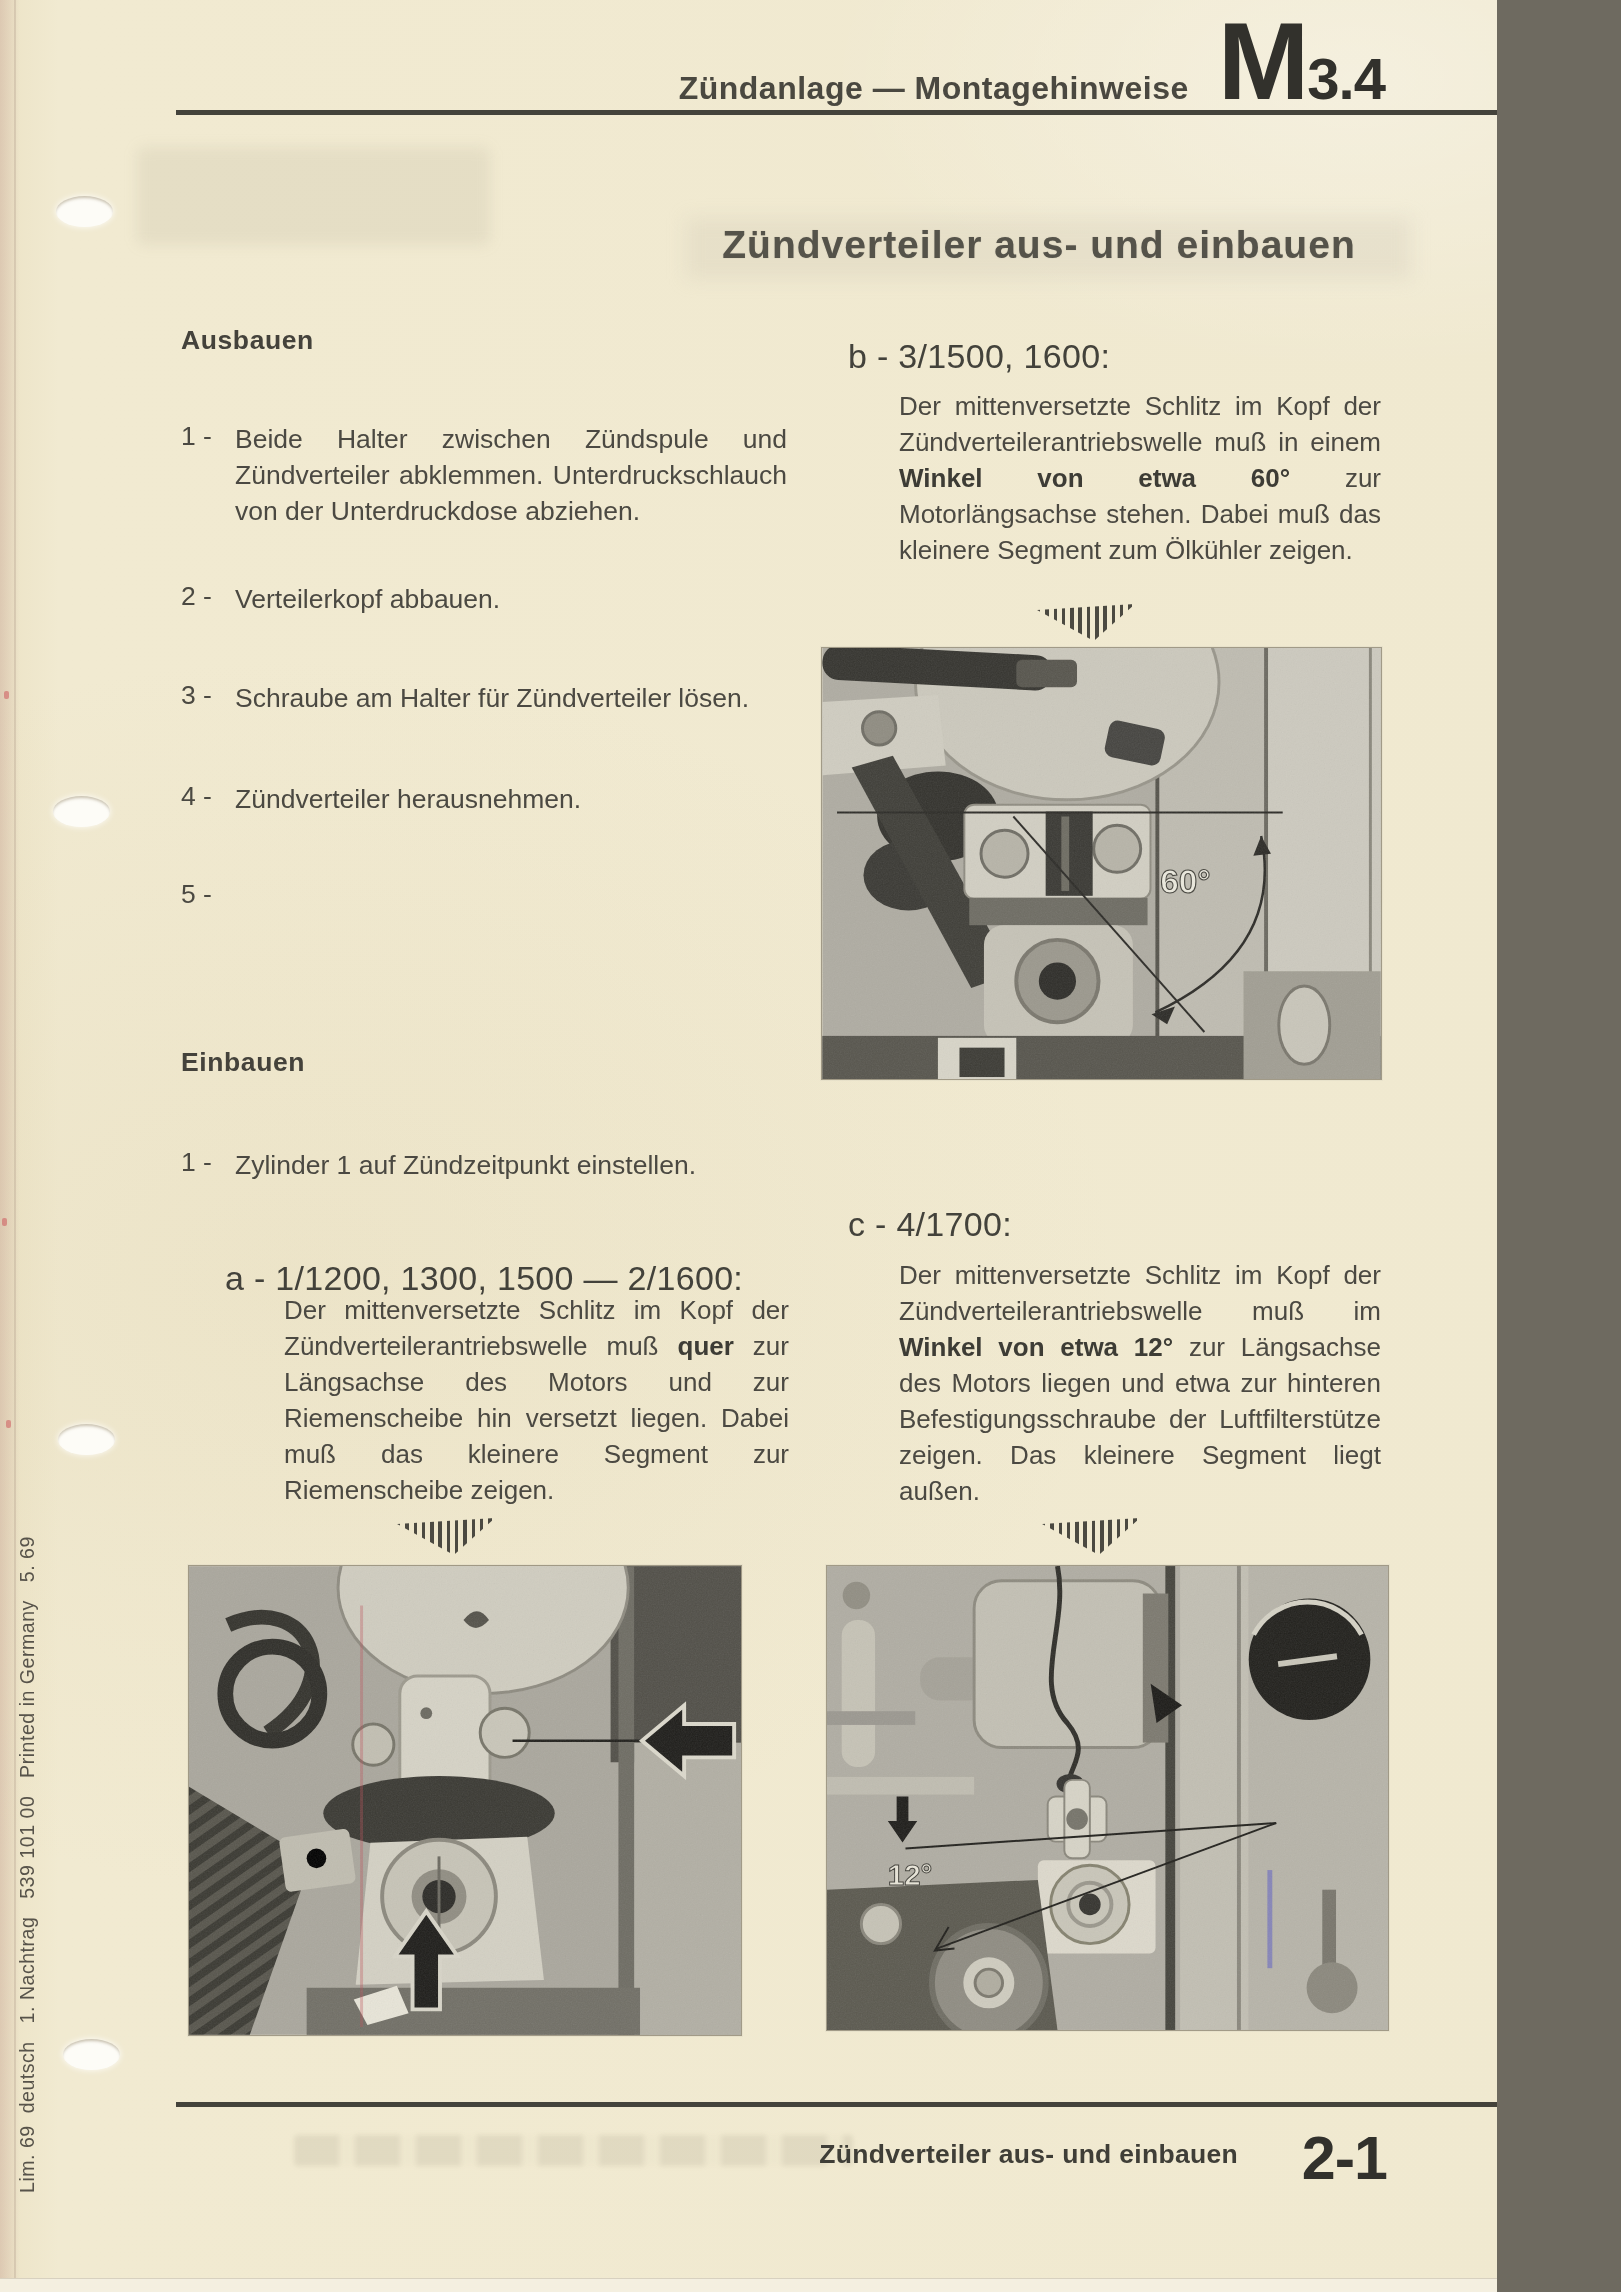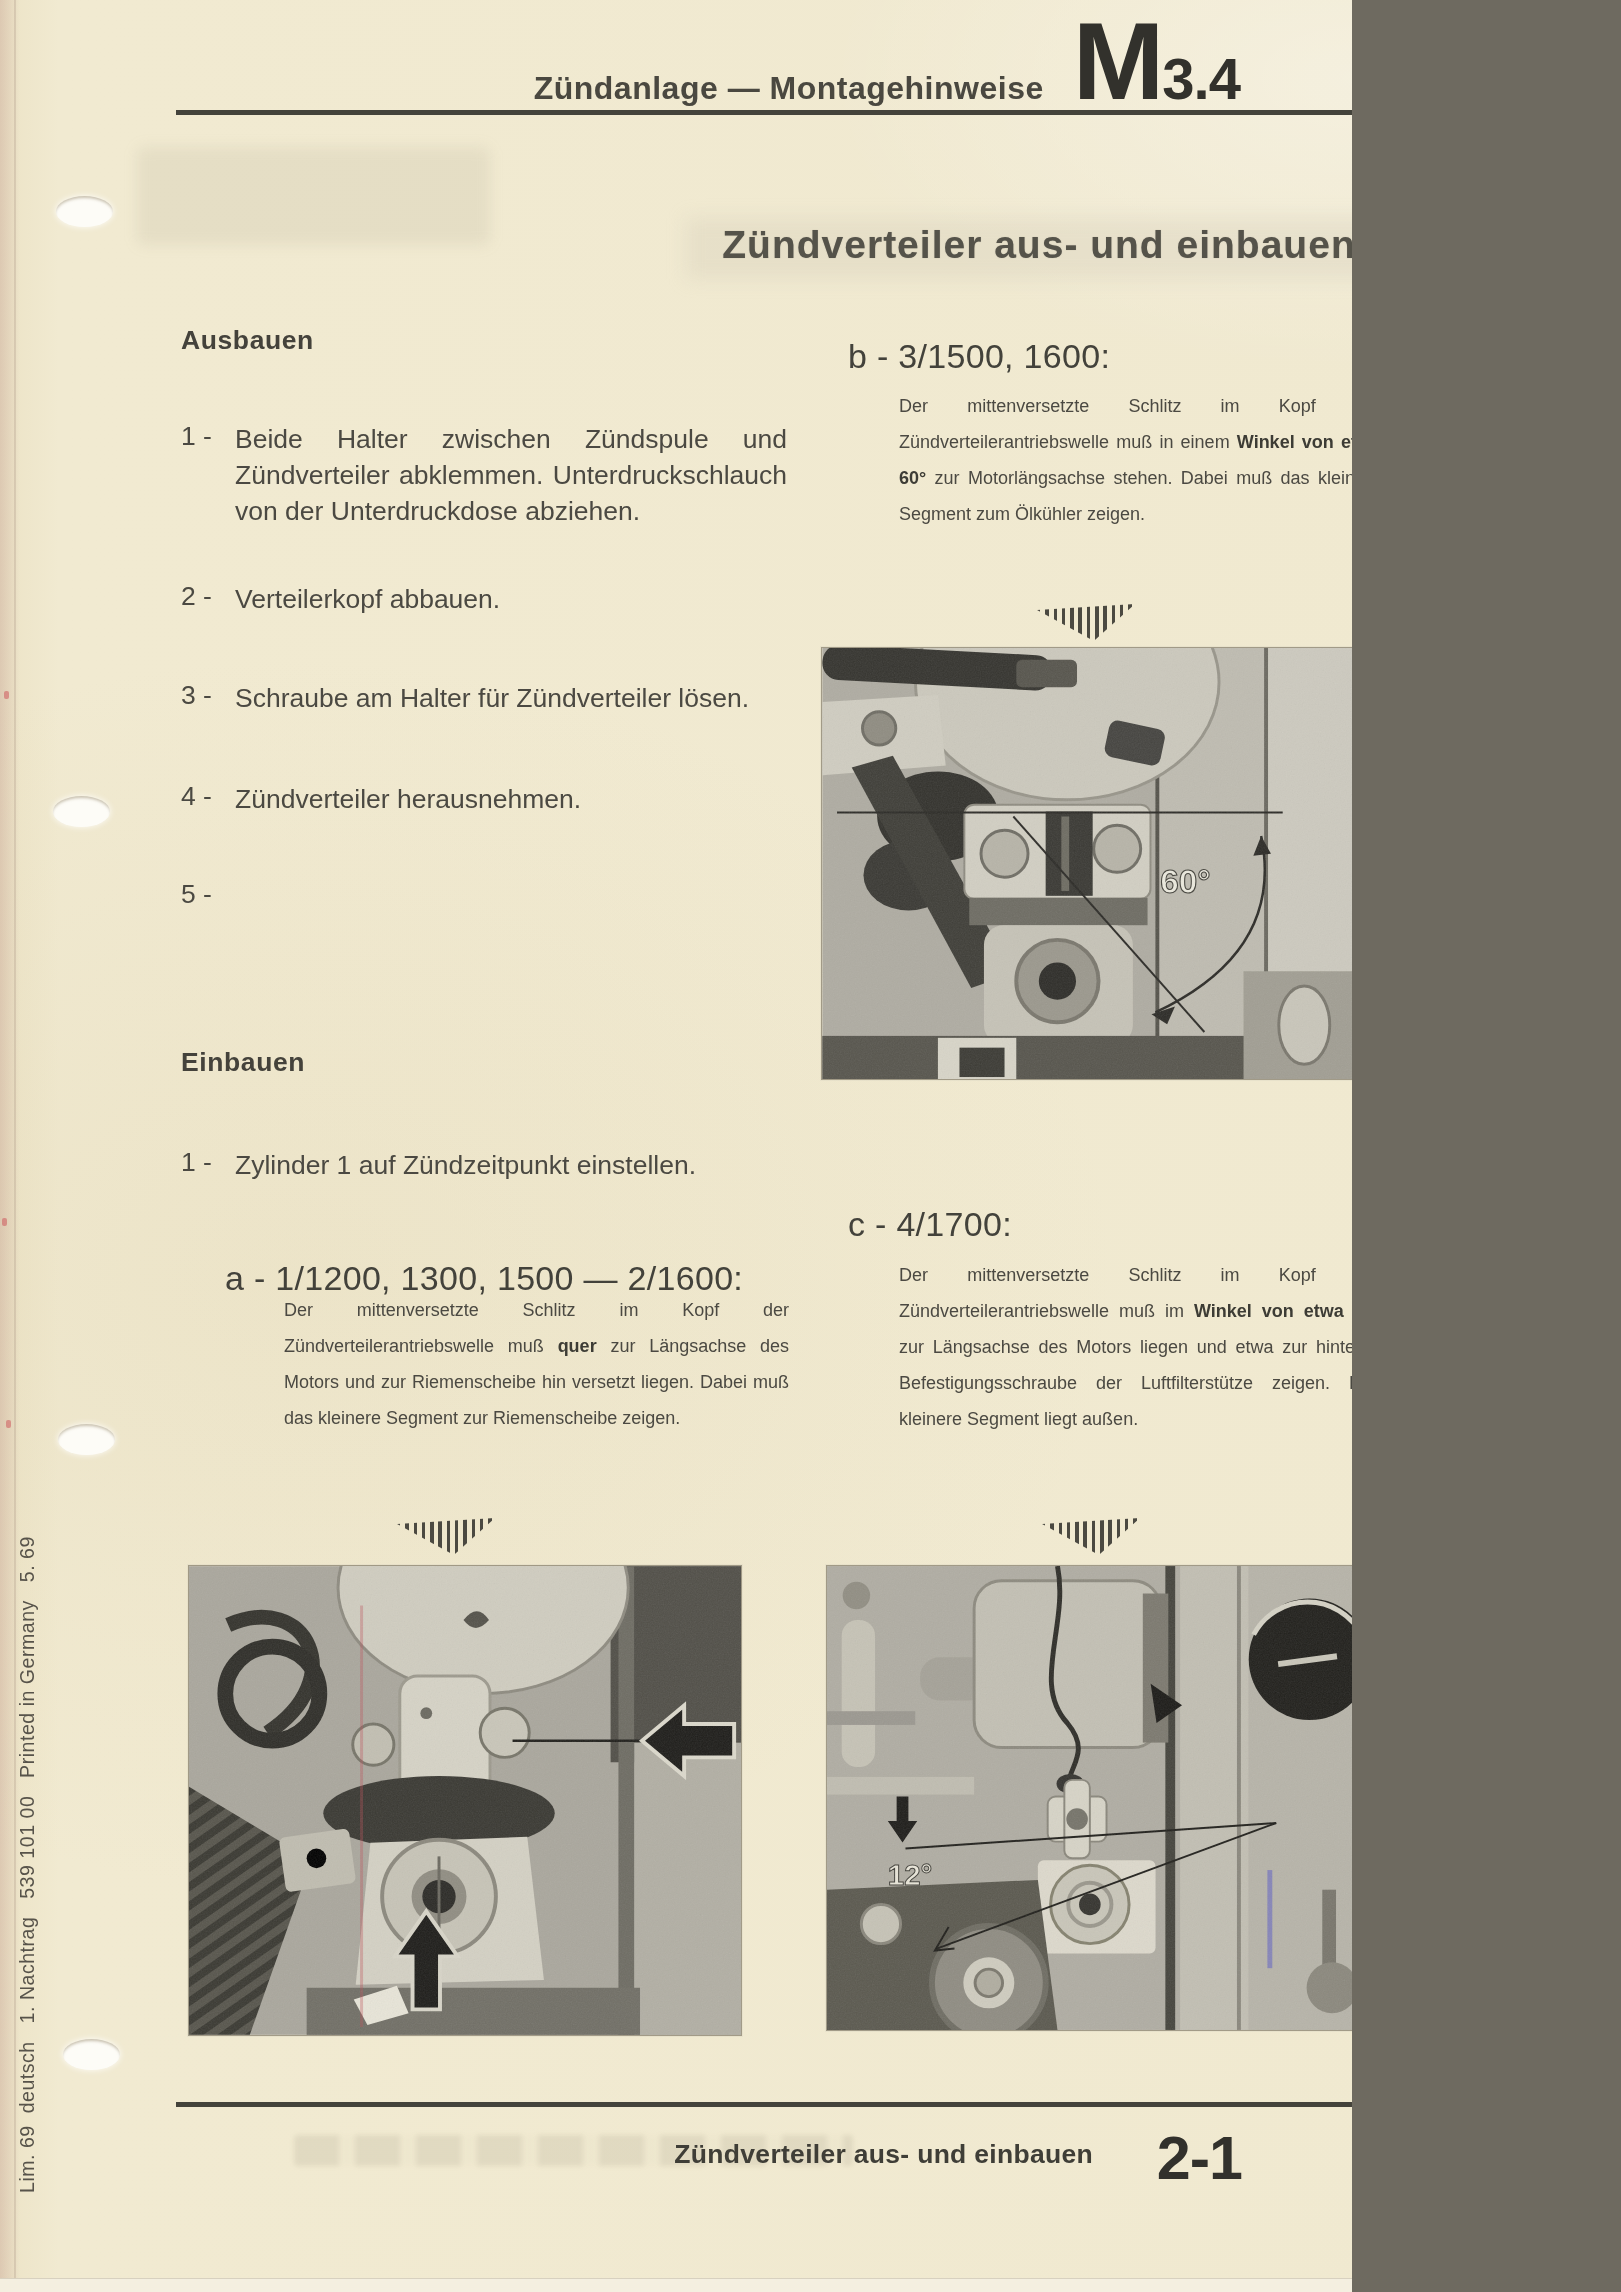--- a/index.html
+++ b/index.html
@@ -1,16 +1,16 @@
 <!DOCTYPE html>
 <html><head>
 <meta charset="utf-8">
 <style>
   html,body{margin:0;padding:0;background:#6e6a60;}
-  .page{position:relative;width:1352px;height:2293px;overflow:hidden;
+  .page{position:relative;width:1497px;height:2293px;overflow:hidden;
     background:
       radial-gradient(882px 490px at 1353px 78px, rgba(255,255,255,.30), rgba(255,255,255,0) 60%),
       radial-gradient(1176px 882px at 294px 1274px, rgba(214,200,160,.18), rgba(214,200,160,0) 70%),
       linear-gradient(90deg, #ece3c6 0px, #f1ead1 59px, #f0e9d0 1568px, #f3edda 1621px),
       #f0e9d0;
     font-family:"Liberation Sans", sans-serif; color:#4b4942;}
   .abs{position:absolute;}
   
   .edge-left{left:0;top:0;width:19.6px;height:2293px;background:linear-gradient(90deg,rgba(196,158,146,.38),rgba(196,158,146,0));}
   .crease{left:13.7px;top:0;width:2px;height:2293px;background:rgba(150,128,114,.22);}
@@ -33,21 +33,21 @@
   
   .title{left:637px;top:223px;width:804px;text-align:center;font-size:39px;font-weight:700;letter-spacing:1px;color:#55534a;margin:0;
     text-shadow:0 0 1px rgba(85,83,74,.35);}
   .title-shade{left:686px;top:218px;width:725px;height:61px;background:rgba(205,199,178,.28);filter:blur(8.8px);}
   
   .h2{font-size:26.5px;font-weight:700;letter-spacing:0.6px;color:#44423b;}
   .step{display:flex;gap:0;}
   .step-label{width:54px;flex:none;font-size:26.5px;font-weight:400;}
   .step-text{font-size:26.5px;line-height:36px;text-align:justify;}
   .vlabel{font-size:34px;font-weight:400;letter-spacing:0.3px;color:#43423b;margin-top:8px;}
-  .vpara{font-size:18px;line-height:36px;text-align:justify;color:#4b4942;}
+  .vpara{font-size:26px;line-height:36px;text-align:justify;color:#4b4942;}
   .vpara b{color:#3d3c35;}
   
   .mark{width:98px;height:37px;
     background:repeating-linear-gradient(90deg,#4b4941 0 3.4px, rgba(0,0,0,0) 3.4px 8.3px);
     clip-path:polygon(0 16%, 100% 0, 58% 100%);}
   
   .photo{border:1px solid rgba(96,90,75,.55);box-shadow:0 0 0 1px rgba(220,214,195,.4);}
   
   .imprint{left:15.7px;top:1580px;height:613px;writing-mode:vertical-rl;transform:rotate(180deg);
     font-size:19.6px;color:#57534a;letter-spacing:0.5px;white-space:pre;}

